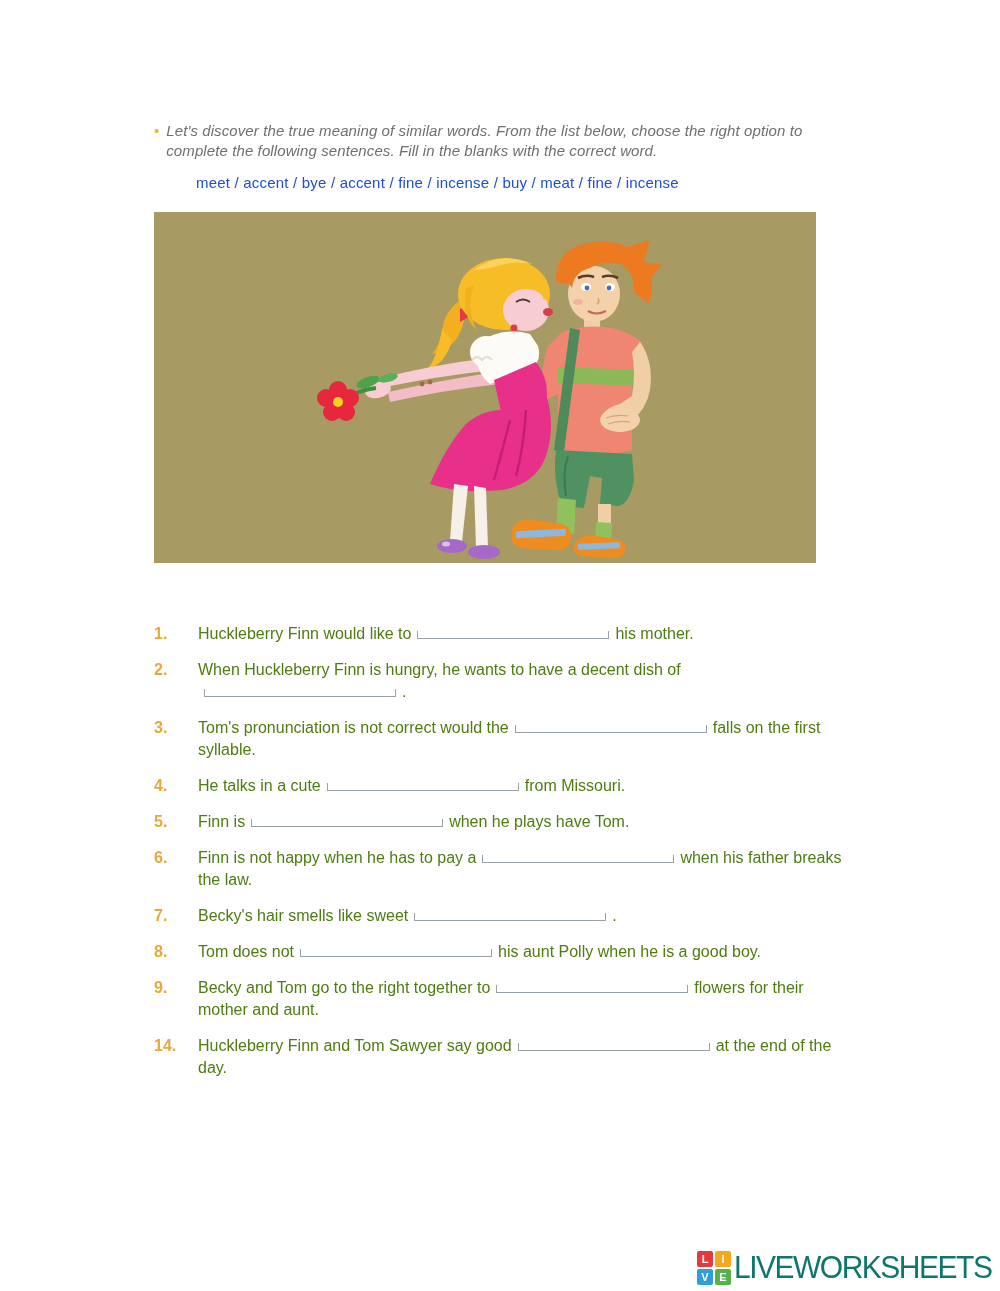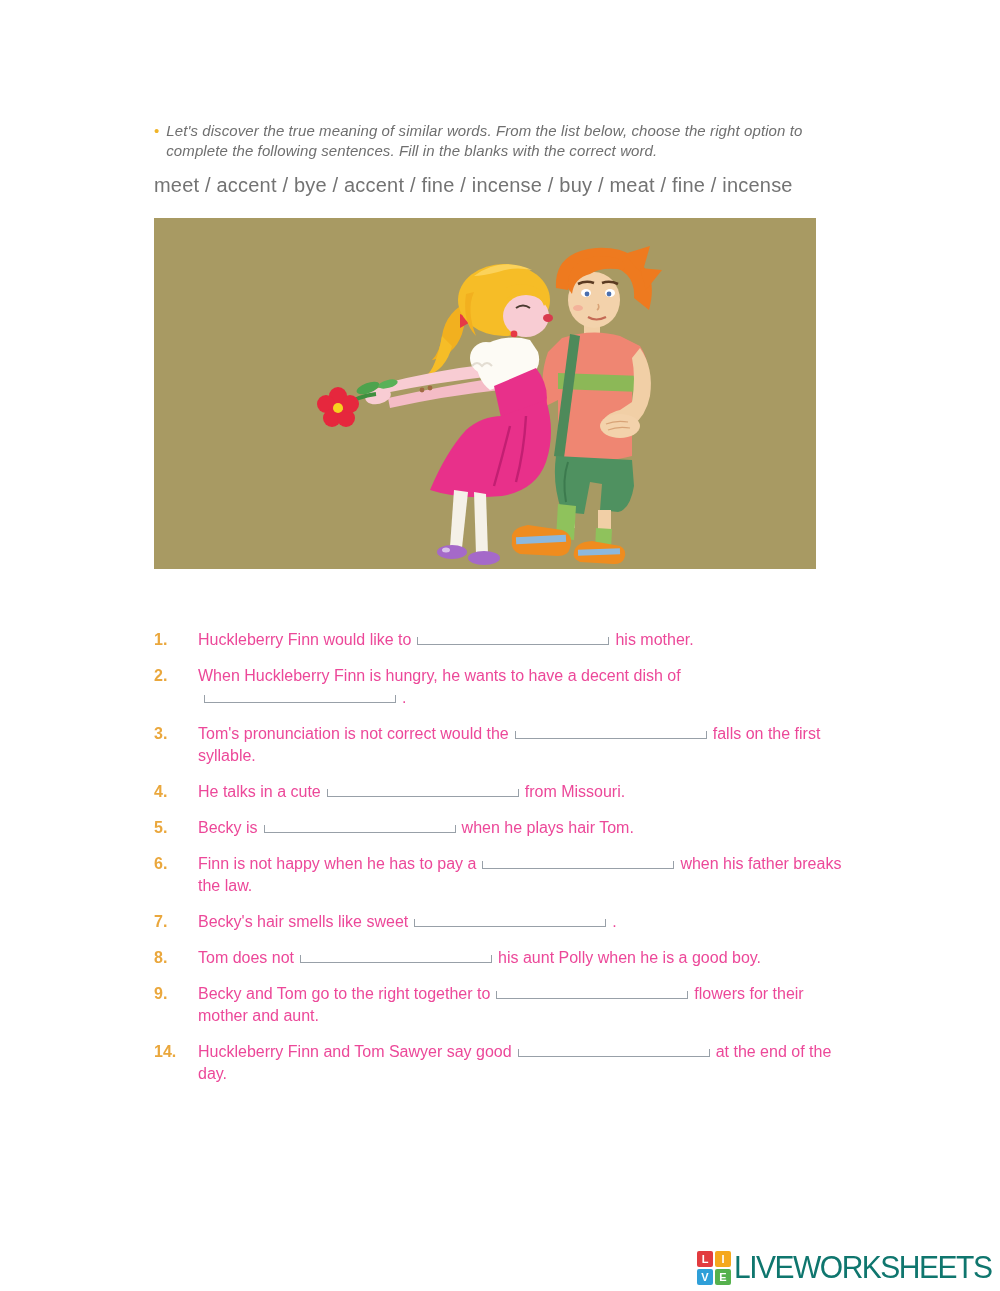--- a/index.html
+++ b/index.html
@@ -6,30 +6,30 @@
   html,body { width:1000px; height:1291px; background:#ffffff; overflow:hidden; }
   body { font-family:"Liberation Sans", sans-serif; position:relative; }
 
   .content { position:absolute; left:154px; top:121px; width:712px; }
 
   
   .instruction { display:flex; gap:7px; color:#6f6f6f; font-size:15px; line-height:19.5px; }
   .bullet { color:#f0b429; flex:none; font-size:15px; line-height:19.5px; }
   .instruction p { max-width:655px; letter-spacing:0.1px;font-style:italic; }
 
-  .word-list { margin-top:14px; color:#737373; font-size:20px; letter-spacing:0.2px; }
+  .word-list { margin-top:14px; color:#1d4ed8; font-size:15px; letter-spacing:0.2px;margin-left:42px; }
 
   
   .illustration { margin-top:21px; width:662px; height:351px; display:block; }
 
   
   .questions { margin-top:60px; }
   .q-row { display:flex; margin-bottom:14px; font-size:16px; line-height:22px; }
   .q-num { flex:none; width:44px; color:#eaa73c; font-weight:bold; }
-  .q-text { width:648px; color:#ec4899; }
+  .q-text { width:648px; color:#4d7c0f; }
   .blank {
     display:inline-block; width:192px; height:8px;
     border-bottom:1.4px solid #98a0a8;
     border-left:1.4px solid #98a0a8;
     border-right:1.4px solid #98a0a8;
     margin:0 6px; vertical-align:baseline;
   }
 
   
   .footer { position:absolute; left:697px; top:1251px; display:flex; align-items:center; gap:3px; }
@@ -181,21 +181,21 @@
       <div class="q-text"><span>Tom's pronunciation is not correct would the</span><span class="blank"></span><span>falls on the first syllable.</span></div>
     </div>
 
     <div class="q-row">
       <span class="q-num">4.</span>
       <div class="q-text"><span>He talks in a cute</span><span class="blank"></span><span>from Missouri.</span></div>
     </div>
 
     <div class="q-row">
       <span class="q-num">5.</span>
-      <div class="q-text"><span>Becky is</span><span class="blank"></span><span>when he plays hair Tom.</span></div>
+      <div class="q-text"><span>Finn is</span><span class="blank"></span><span>when he plays have Tom.</span></div>
     </div>
 
     <div class="q-row">
       <span class="q-num">6.</span>
       <div class="q-text"><span>Finn is not happy when he has to pay a</span><span class="blank"></span><span>when his father breaks the law.</span></div>
     </div>
 
     <div class="q-row">
       <span class="q-num">7.</span>
       <div class="q-text"><span>Becky's hair smells like sweet</span><span class="blank"></span><span>.</span></div>

